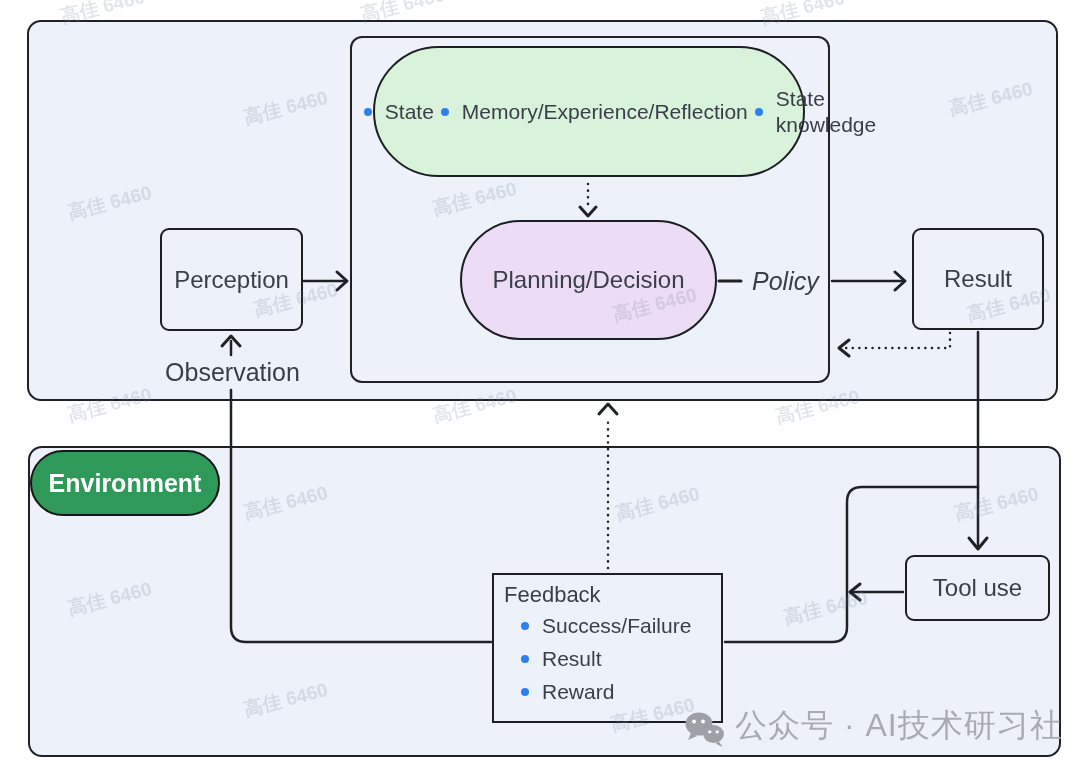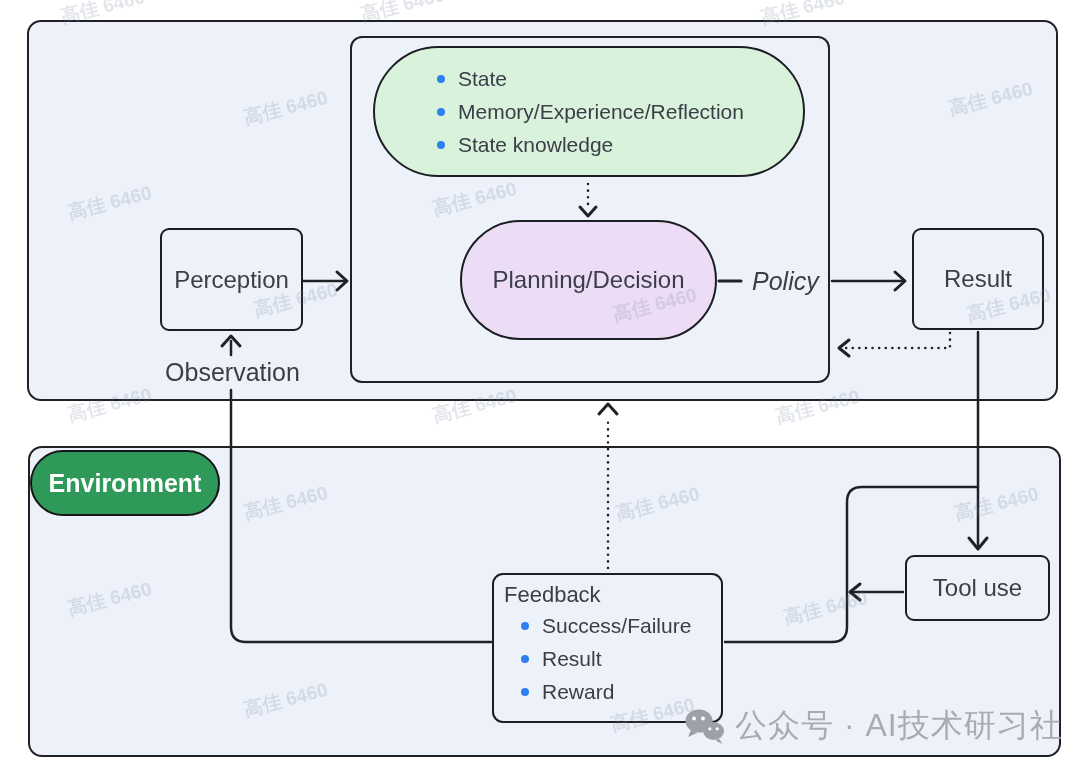--- a/index.html
+++ b/index.html
@@ -19,59 +19,59 @@
     border:2.5px solid #14161a;box-sizing:border-box;border-radius:34px;
     color:#ffffff;font-weight:bold;font-size:25px;
     display:flex;align-items:center;justify-content:center;z-index:30;
   }
   #agent-badge{left:30px;top:22px;width:192px;height:65px;}
   #env-badge{left:30px;top:450px;width:190px;height:66px;}
   .capsule{
     position:absolute;left:373px;top:46px;width:432px;height:131px;
     background:var(--capsule-green,#d8f2dc);border:2.5px solid #1c1e22;box-sizing:border-box;
     border-radius:66px;z-index:10;
-    display:flex;flex-direction:column;justify-content:center;gap:7px;padding-left:62px;
+    display:flex;flex-direction:row;justify-content:center;gap:7px;padding-left:62px;
   }
   .pill{
     position:absolute;left:460px;top:220px;width:257px;height:120px;
     background:var(--pill-purple,#eddcf6);border:2.5px solid #1c1e22;box-sizing:border-box;
     border-radius:60px;z-index:10;
     display:flex;align-items:center;justify-content:center;
     font-size:24px;
   }
   .node{
     position:absolute;background:var(--panel-blue,#edf1fa);
     border:2.5px solid #1c1e22;box-sizing:border-box;border-radius:9px;z-index:20;
     display:flex;align-items:center;justify-content:center;font-size:24px;
   }
   #perception-box{left:160px;top:228px;width:143px;height:103px;}
   #action-box{left:912px;top:228px;width:132px;height:102px;}
   #tooluse-box{left:905px;top:555px;width:145px;height:66px;}
   #feedback-box{
-    left:492px;top:573px;width:231px;height:150px;border-radius:11px;
+    left:492px;top:573px;width:231px;height:150px;border-radius:0;
     display:block;padding:7px 0 0 10px;font-size:21px;
   }
   .fb-title{font-size:22px;margin-bottom:5px;}
   .bullet-row{display:flex;align-items:center;font-size:21px;line-height:26px;}
   .fb-row{margin-left:17px;margin-bottom:7px;}
   .dot{
     display:inline-block;width:8px;height:8px;border-radius:50%;
     background:var(--bullet-blue,#2e7ff0);margin-right:13px;flex:none;
   }
   .label{position:absolute;z-index:25;font-size:25px;}
   #observation-label{left:160px;top:358px;width:145px;text-align:center;}
   #policy-label{left:752px;top:267px;font-style:italic;}
   #connector-svg{position:absolute;left:0;top:0;z-index:15;}
   #watermark-layer{position:absolute;left:0;top:0;width:100%;height:100%;z-index:50;pointer-events:none;}
   .wm{
     position:absolute;font-size:19px;font-weight:bold;
     color:rgba(125,135,158,0.22);transform:rotate(-14deg);white-space:nowrap;
   }
   #footer-watermark{
-    position:absolute;left:684px;top:704px;z-index:55;display:flex;align-items:center;
+    position:absolute;left:684px;top:704px;z-index:55;display:flex;align-items:flex-end;
     color:#a8abb1;font-size:32px;letter-spacing:1px;white-space:nowrap;
   }
   #footer-watermark .wx{margin-right:9px;}
 </style>
 </head>
 <body>
 
 <div class="canvas">
 
   <div class="panel" id="agent-box"></div>

